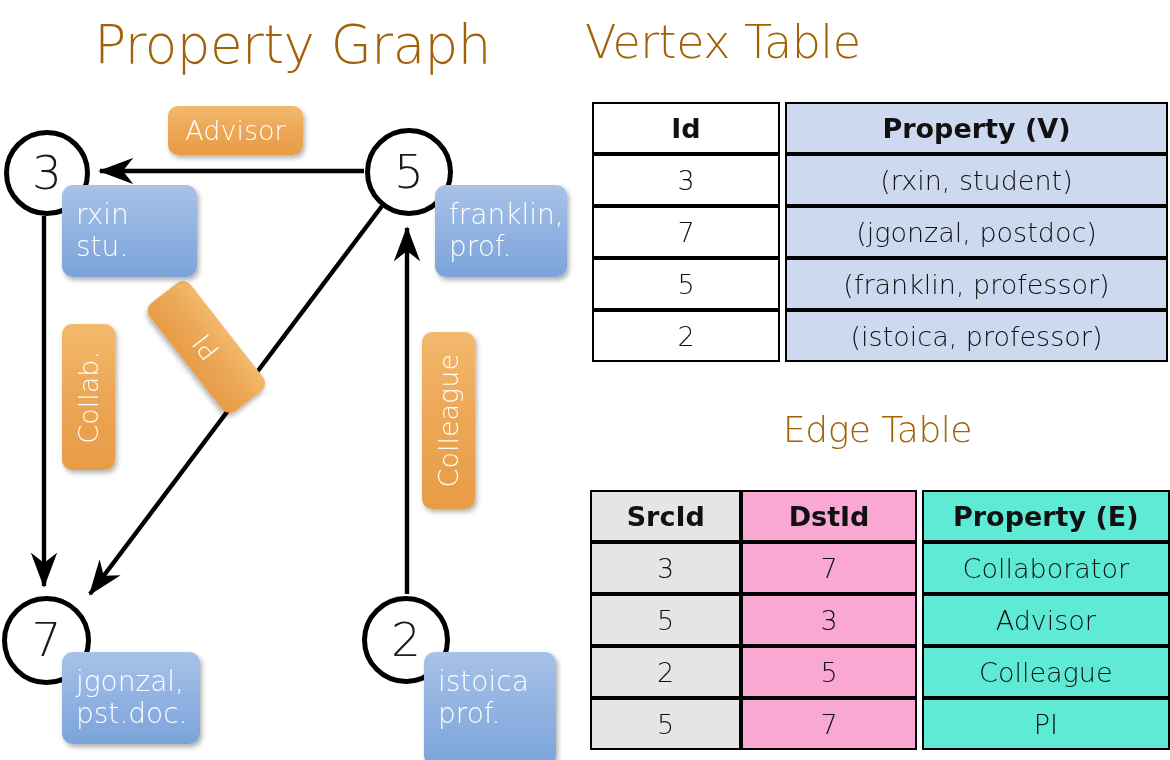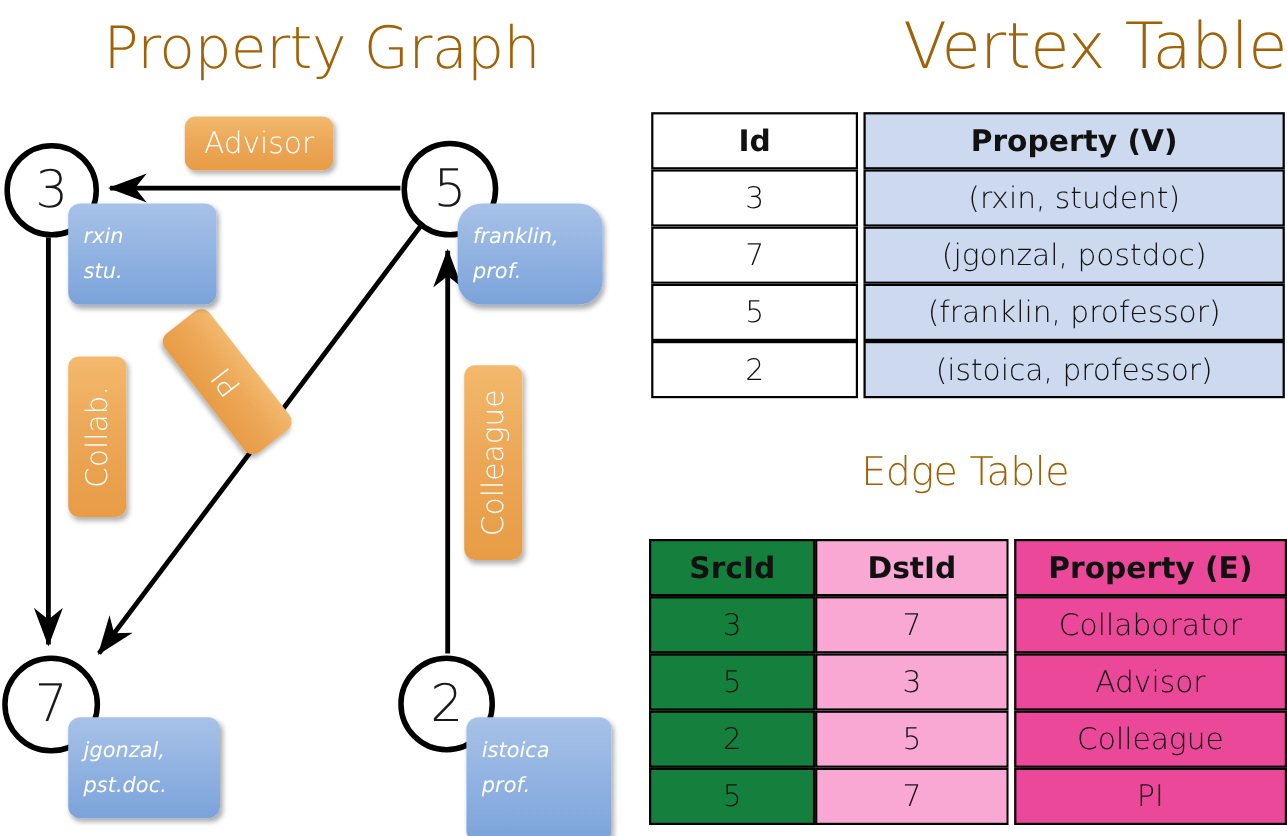--- a/index.html
+++ b/index.html
@@ -26,22 +26,22 @@
     letter-spacing: -0.5px;
   }
   #title-property-graph {
     left: 0; top: 14px; width: 585px;
     text-align: center;
     font-size: 53px;
     line-height: 62px;
   }
   #title-vertex-table {
     left: 585px; top: 12px; width: 585px;
-    text-align: right;
-    font-size: 58px;
+    text-align: left;
+    font-size: 46px;
     line-height: 60px;
   }
   #title-edge-table {
     left: 585px; top: 400px; width: 585px;
     text-align: center;
     font-size: 36px;
     line-height: 60px;
   }
 
   
@@ -84,29 +84,28 @@
 
   
   .prop-box {
     position: absolute;
     border-radius: 11px;
     background: linear-gradient(to bottom, #a8c2e8 0%, #93b4e2 45%, #7ba3da 100%);
     box-shadow: 2px 3px 5px rgba(0,0,0,0.32);
     color: #ffffff;
     font-family: "DejaVu Sans", sans-serif;
     font-weight: 300;
-    font-size: 19px;
+    font-size: 28px;
     line-height: 32px;
     padding: 14px 0 0 14px;
     box-sizing: border-box;
     z-index: 7;
-    font-style: italic;
   }
   #prop-rxin      { left: 62px;  top: 185px; width: 135px; height: 92px; }
-  #prop-franklin  { left: 416px; top: 185px; width: 132px; height: 92px; border-radius: 22px; }
+  #prop-franklin  { left: 435px; top: 185px; width: 132px; height: 92px; }
   #prop-jgonzal   { left: 62px;  top: 652px; width: 138px; height: 92px; }
   #prop-istoica   { left: 424px; top: 652px; width: 132px; height: 114px; }
 
   
   .edge-label {
     position: absolute;
     border-radius: 10px;
     background: linear-gradient(to bottom, #f3b96d 0%, #eca757 48%, #e89c45 100%);
     box-shadow: 2px 3px 5px rgba(0,0,0,0.30);
     color: #ffffff;
@@ -172,23 +171,23 @@
   .tbl td { font-size: 27px; }
 
   
   #vertex-table { left: 592px; top: 102px; }
   #vertex-table .col-id       { width: 188px; height: 52px; background: #ffffff; }
   #vertex-table .col-prop     { width: 383px; height: 52px; background: #ccd9ef; }
   #vertex-table .spacer       { width: 5px; border: none; background: #ffffff; }
 
   
   #edge-table { left: 590px; top: 490px; }
-  #edge-table .col-src   { width: 152px; height: 52px; background: #15803d; }
+  #edge-table .col-src   { width: 152px; height: 52px; background: #e5e5e5; }
   #edge-table .col-dst   { width: 176px; height: 52px; background: #f9a8d4; }
-  #edge-table .col-prope { width: 249px; height: 52px; background: #ec4899; }
+  #edge-table .col-prope { width: 249px; height: 52px; background: #5eead4; }
   #edge-table .spacer    { width: 5px; border: none; background: #ffffff; }
 </style>
 </head>
 <body>
 
 <div class="title" id="title-property-graph">Property Graph</div>
 <div class="title" id="title-vertex-table">Vertex Table</div>
 <div class="title" id="title-edge-table">Edge Table</div>
 
 <div id="graph-canvas">

